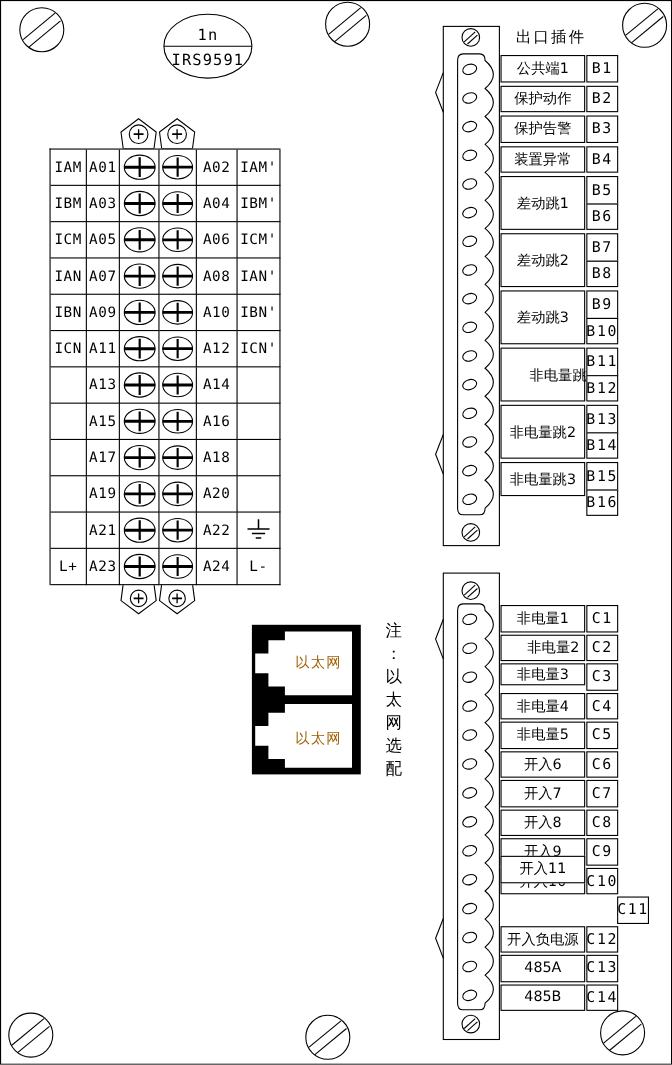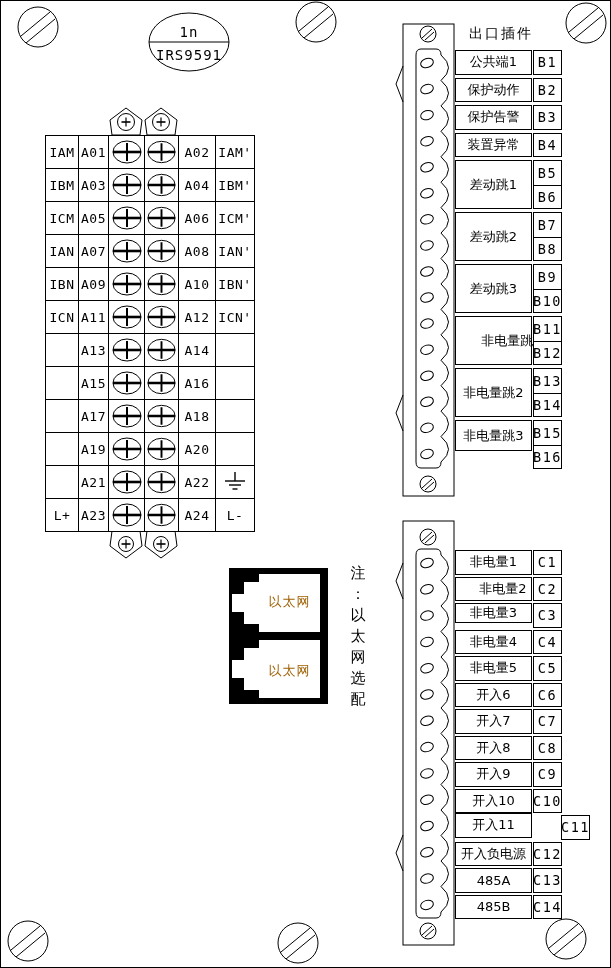--- a/index.html
+++ b/index.html
@@ -432,21 +432,21 @@
       <div class="box lbl" style="left: 454px; top: 681.5px; width: 77px; height: 24.5px;">开入6</div>
       <div class="box code" style="left: 532px; top: 681.5px; width: 29px; height: 24.5px;">C6</div>
       <div class="box lbl" style="left: 454px; top: 708px; width: 77px; height: 24.5px;">开入7</div>
       <div class="box code" style="left: 532px; top: 708px; width: 29px; height: 24.5px;">C7</div>
       <div class="box lbl" style="left: 454px; top: 734.5px; width: 77px; height: 24.5px;">开入8</div>
       <div class="box code" style="left: 532px; top: 734.5px; width: 29px; height: 24.5px;">C8</div>
       <div class="box lbl" style="left: 454px; top: 761px; width: 77px; height: 24.5px;">开入9</div>
       <div class="box code" style="left: 532px; top: 761px; width: 29px; height: 24.5px;">C9</div>
       <div class="box lbl" style="left: 454px; top: 787.5px; width: 77px; height: 24.5px;">开入10</div>
       <div class="box code" style="left: 532px; top: 787.5px; width: 29px; height: 24.5px;">C10</div>
-      <div class="box lbl" style="left: 454px; top: 777px; width: 77px; height: 24.5px; margin-top: 35px;">开入11</div>
+      <div class="box lbl" style="left: 454px; top: 777px; width: 77px; height: 24.5px;">开入11</div>
       <div class="box code" style="left: 532px; top: 814px; width: 29px; height: 24.5px; margin-left: 28px;">C11</div>
       <div class="box lbl" style="left: 454px; top: 840.5px; width: 77px; height: 24.5px;">开入负电源</div>
       <div class="box code" style="left: 532px; top: 840.5px; width: 29px; height: 24.5px;">C12</div>
       <div class="box lbl" style="left: 454px; top: 867px; width: 77px; height: 24.5px;">485A</div>
       <div class="box code" style="left: 532px; top: 867px; width: 29px; height: 24.5px;">C13</div>
       <div class="box lbl" style="left: 454px; top: 893.5px; width: 77px; height: 24.5px;">485B</div>
       <div class="box code" style="left: 532px; top: 893.5px; width: 29px; height: 24.5px;">C14</div>
     </div>
 
   <div id="eth-block">

